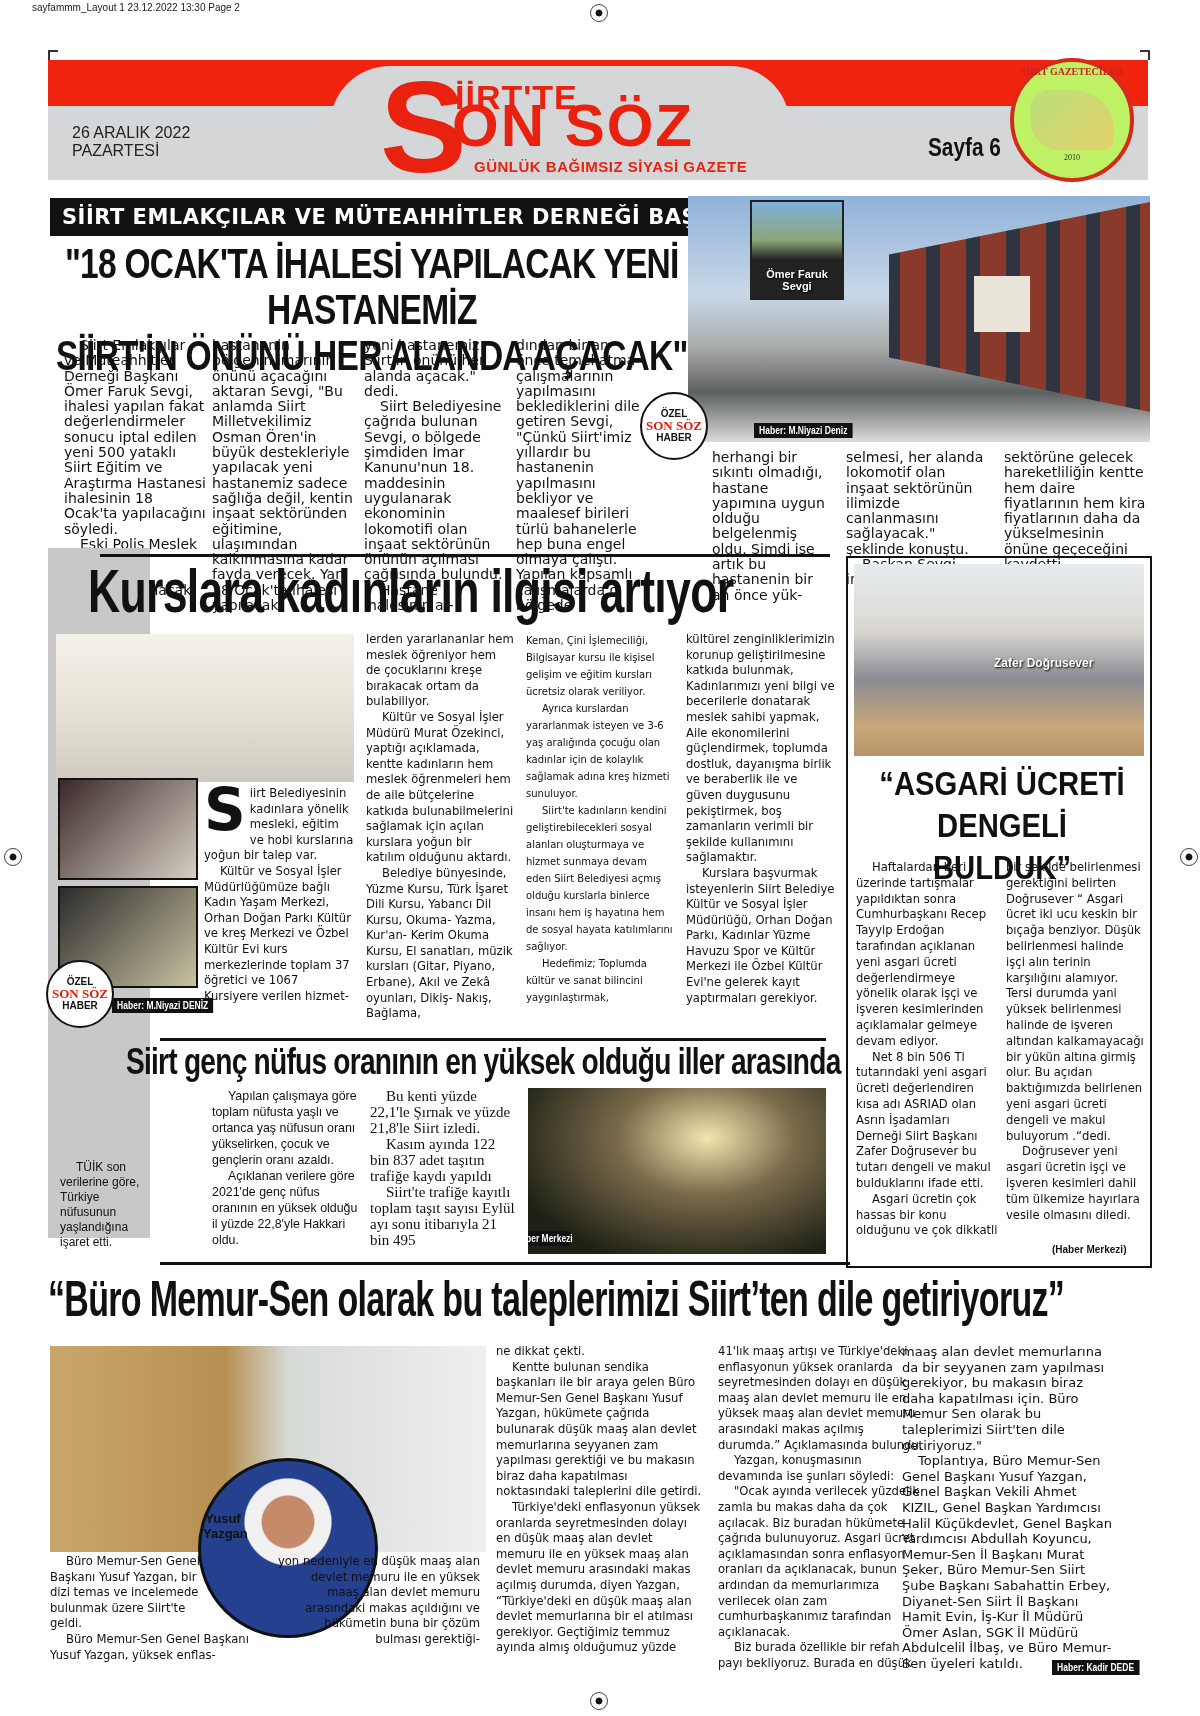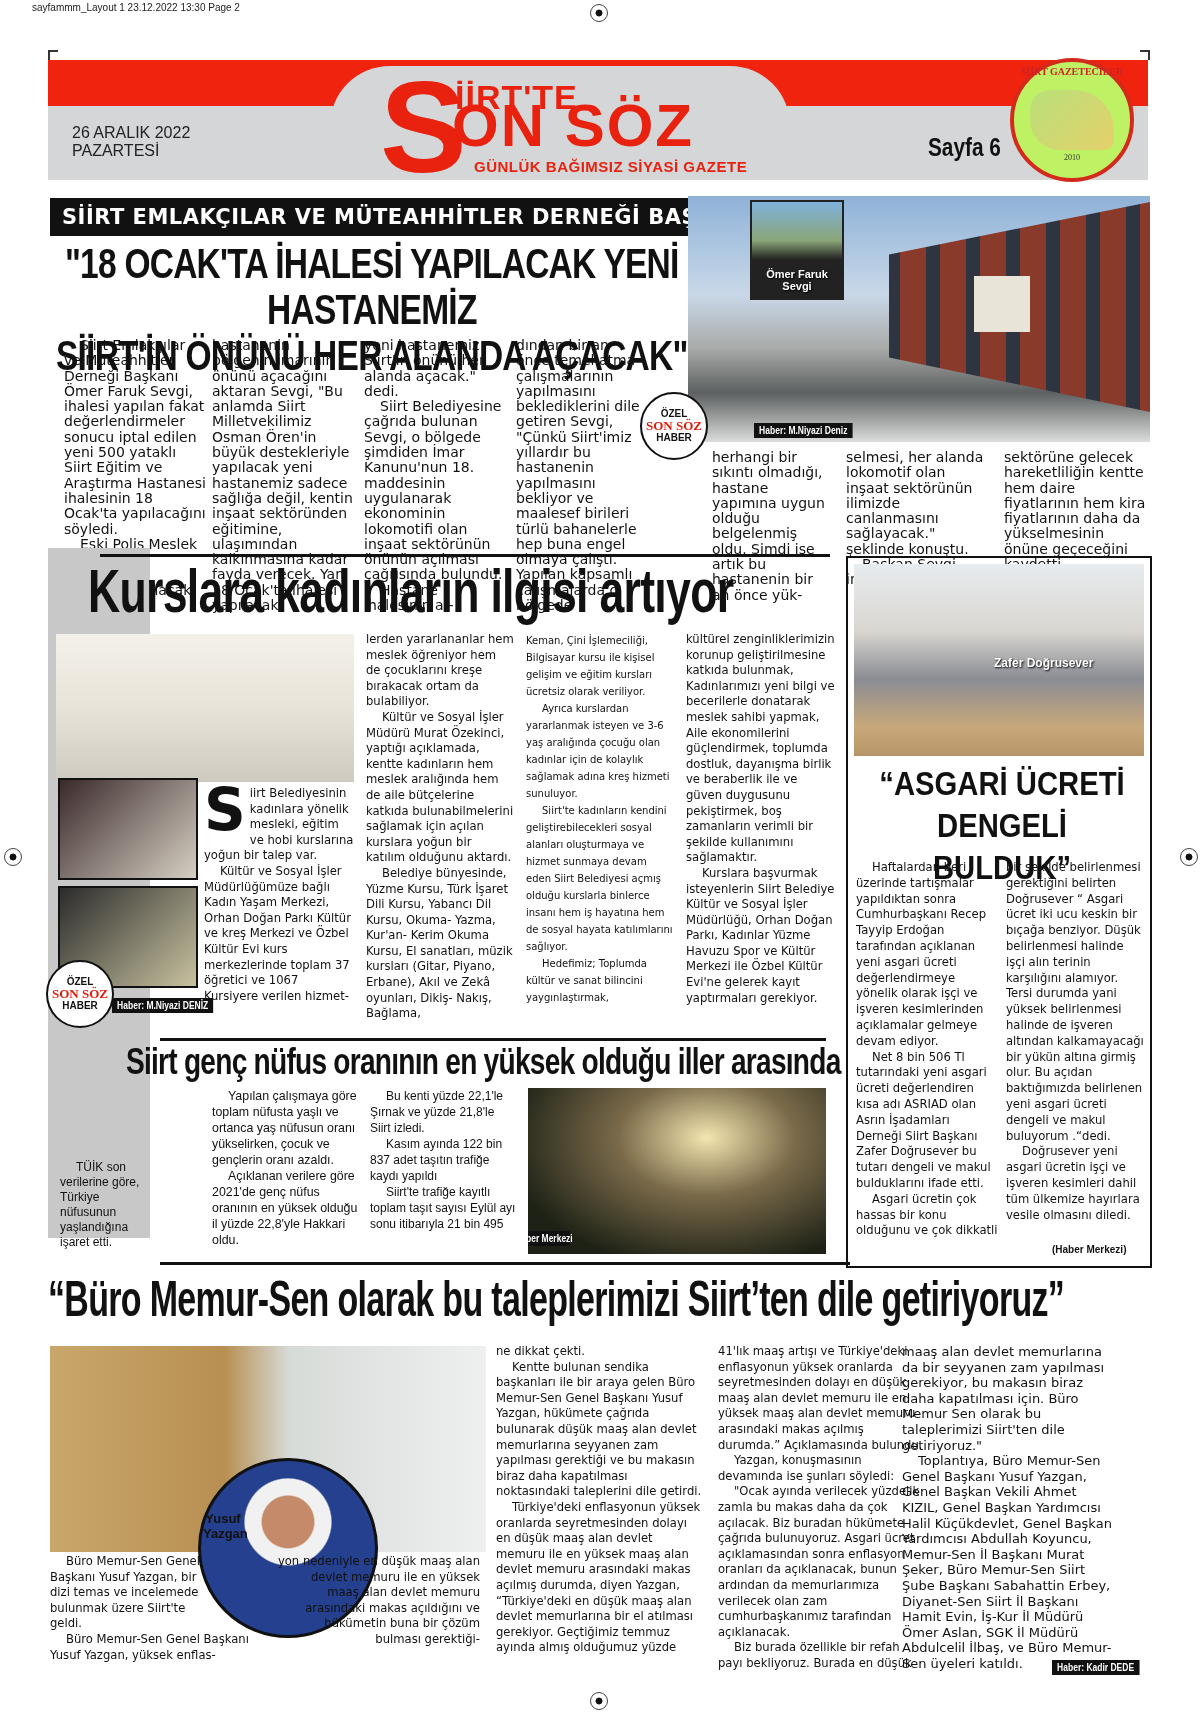--- a/index.html
+++ b/index.html
@@ -146,21 +146,21 @@
 </div>
 <div class="abs credit" style="left:112px;top:998px">Haber: M.Niyazi DENİZ</div>
 
 <div class="abs col" style="left:204px;top:786px;width:150px;font-size:11.6px;line-height:15.6px">
   <span class="drop">S</span>
   <span>iirt Belediyesinin kadınlara yönelik mesleki, eğitim ve hobi kurslarına yoğun bir talep var.</span>
   <p>Kültür ve Sosyal İşler Müdürlüğümüze bağlı Kadın Yaşam Merkezi, Orhan Doğan Parkı Kültür ve kreş Merkezi ve Özbel Kültür Evi kurs merkezlerinde toplam 37 öğretici ve 1067 Kursiyere verilen hizmet-</p>
 </div>
 <div class="abs col" style="left:366px;top:632px;width:148px;font-size:11.6px;line-height:15.6px">
   <p class="noind">lerden yararlananlar hem meslek öğreniyor hem de çocuklarını kreşe bırakacak ortam da bulabiliyor.</p>
-  <p>Kültür ve Sosyal İşler Müdürü Murat Özekinci, yaptığı açıklamada, kentte kadınların hem meslek aralığında hem de aile bütçelerine katkıda bulunabilmelerini sağlamak için açılan kurslara yoğun bir katılım olduğunu aktardı.</p>
+  <p>Kültür ve Sosyal İşler Müdürü Murat Özekinci, yaptığı açıklamada, kentte kadınların hem meslek öğrenmeleri hem de aile bütçelerine katkıda bulunabilmelerini sağlamak için açılan kurslara yoğun bir katılım olduğunu aktardı.</p>
   <p>Belediye bünyesinde, Yüzme Kursu, Türk İşaret Dili Kursu, Yabancı Dil Kursu, Okuma- Yazma, Kur'an- Kerim Okuma Kursu, El sanatları, müzik kursları (Gitar, Piyano, Erbane), Akıl ve Zekâ oyunları, Dikiş- Nakış, Bağlama,</p>
 </div>
 <div class="abs col" style="left:526px;top:632px;width:148px;font-size:10px;line-height:17px">
   <p class="noind">Keman, Çini İşlemeciliği, Bilgisayar kursu ile kişisel gelişim ve eğitim kursları ücretsiz olarak veriliyor.</p>
   <p>Ayrıca kurslardan yararlanmak isteyen ve 3-6 yaş aralığında çocuğu olan kadınlar için de kolaylık sağlamak adına kreş hizmeti sunuluyor.</p>
   <p>Siirt'te kadınların kendini geliştirebilecekleri sosyal alanları oluşturmaya ve hizmet sunmaya devam eden Siirt Belediyesi açmış olduğu kurslarla binlerce insanı hem iş hayatına hem de sosyal hayata katılımlarını sağlıyor.</p>
   <p>Hedefimiz; Toplumda kültür ve sanat bilincini yaygınlaştırmak,</p>
 </div>
 <div class="abs col" style="left:686px;top:632px;width:150px;font-size:11.6px;line-height:15.6px">
   <p class="noind">kültürel zenginliklerimizin korunup geliştirilmesine katkıda bulunmak, Kadınlarımızı yeni bilgi ve becerilerle donatarak meslek sahibi yapmak, Aile ekonomilerini güçlendirmek, toplumda dostluk, dayanışma birlik ve beraberlik ile ve güven duygusunu pekiştirmek, boş zamanların verimli bir şekilde kullanımını sağlamaktır.</p>
@@ -188,21 +188,21 @@
 
 <div class="abs rule" style="left:160px;top:1038px;width:666px"></div>
 <div class="abs h4">Siirt genç nüfus oranının en yüksek olduğu iller arasında</div>
 <div class="abs col" style="left:60px;top:1160px;width:84px;font-family:'Liberation Sans',sans-serif;font-size:12px;line-height:15px">
   <p>TÜİK son verilerine göre, Türkiye nüfusunun yaşlandığına işaret etti.</p>
 </div>
 <div class="abs col" style="left:212px;top:1088px;width:150px;font-family:'Liberation Sans',sans-serif;font-size:12.4px;line-height:16px">
   <p>Yapılan çalışmaya göre toplam nüfusta yaşlı ve ortanca yaş nüfusun oranı yükselirken, çocuk ve gençlerin oranı azaldı.</p>
   <p>Açıklanan verilere göre 2021'de genç nüfus oranının en yüksek olduğu il yüzde 22,8'yle Hakkari oldu.</p>
 </div>
-<div class="abs col" style="left:370px;top:1088px;width:146px;font-family:Liberation Sans, sans-serif;font-size:12px;line-height:16px">
+<div class="abs col" style="left:370px;top:1088px;width:146px;font-family:Liberation Serif, serif;font-size:15px;line-height:16px">
   <p>Bu kenti yüzde 22,1'le Şırnak ve yüzde 21,8'le Siirt izledi.</p>
   <p>Kasım ayında 122 bin 837 adet taşıtın trafiğe kaydı yapıldı</p>
   <p>Siirt'te trafiğe kayıtlı toplam taşıt sayısı Eylül ayı sonu itibarıyla 21 bin 495</p>
 </div>
 <div class="abs night photo">
   <div class="credit" style="position:absolute;left:-18px;bottom:8px;width:70px">Haber Merkezi</div>
 </div>
 <div class="abs rule" style="left:160px;top:1262px;width:690px"></div>
 
 <div class="abs h5">“Büro Memur-Sen olarak bu taleplerimizi Siirt’ten dile getiriyoruz”</div>

